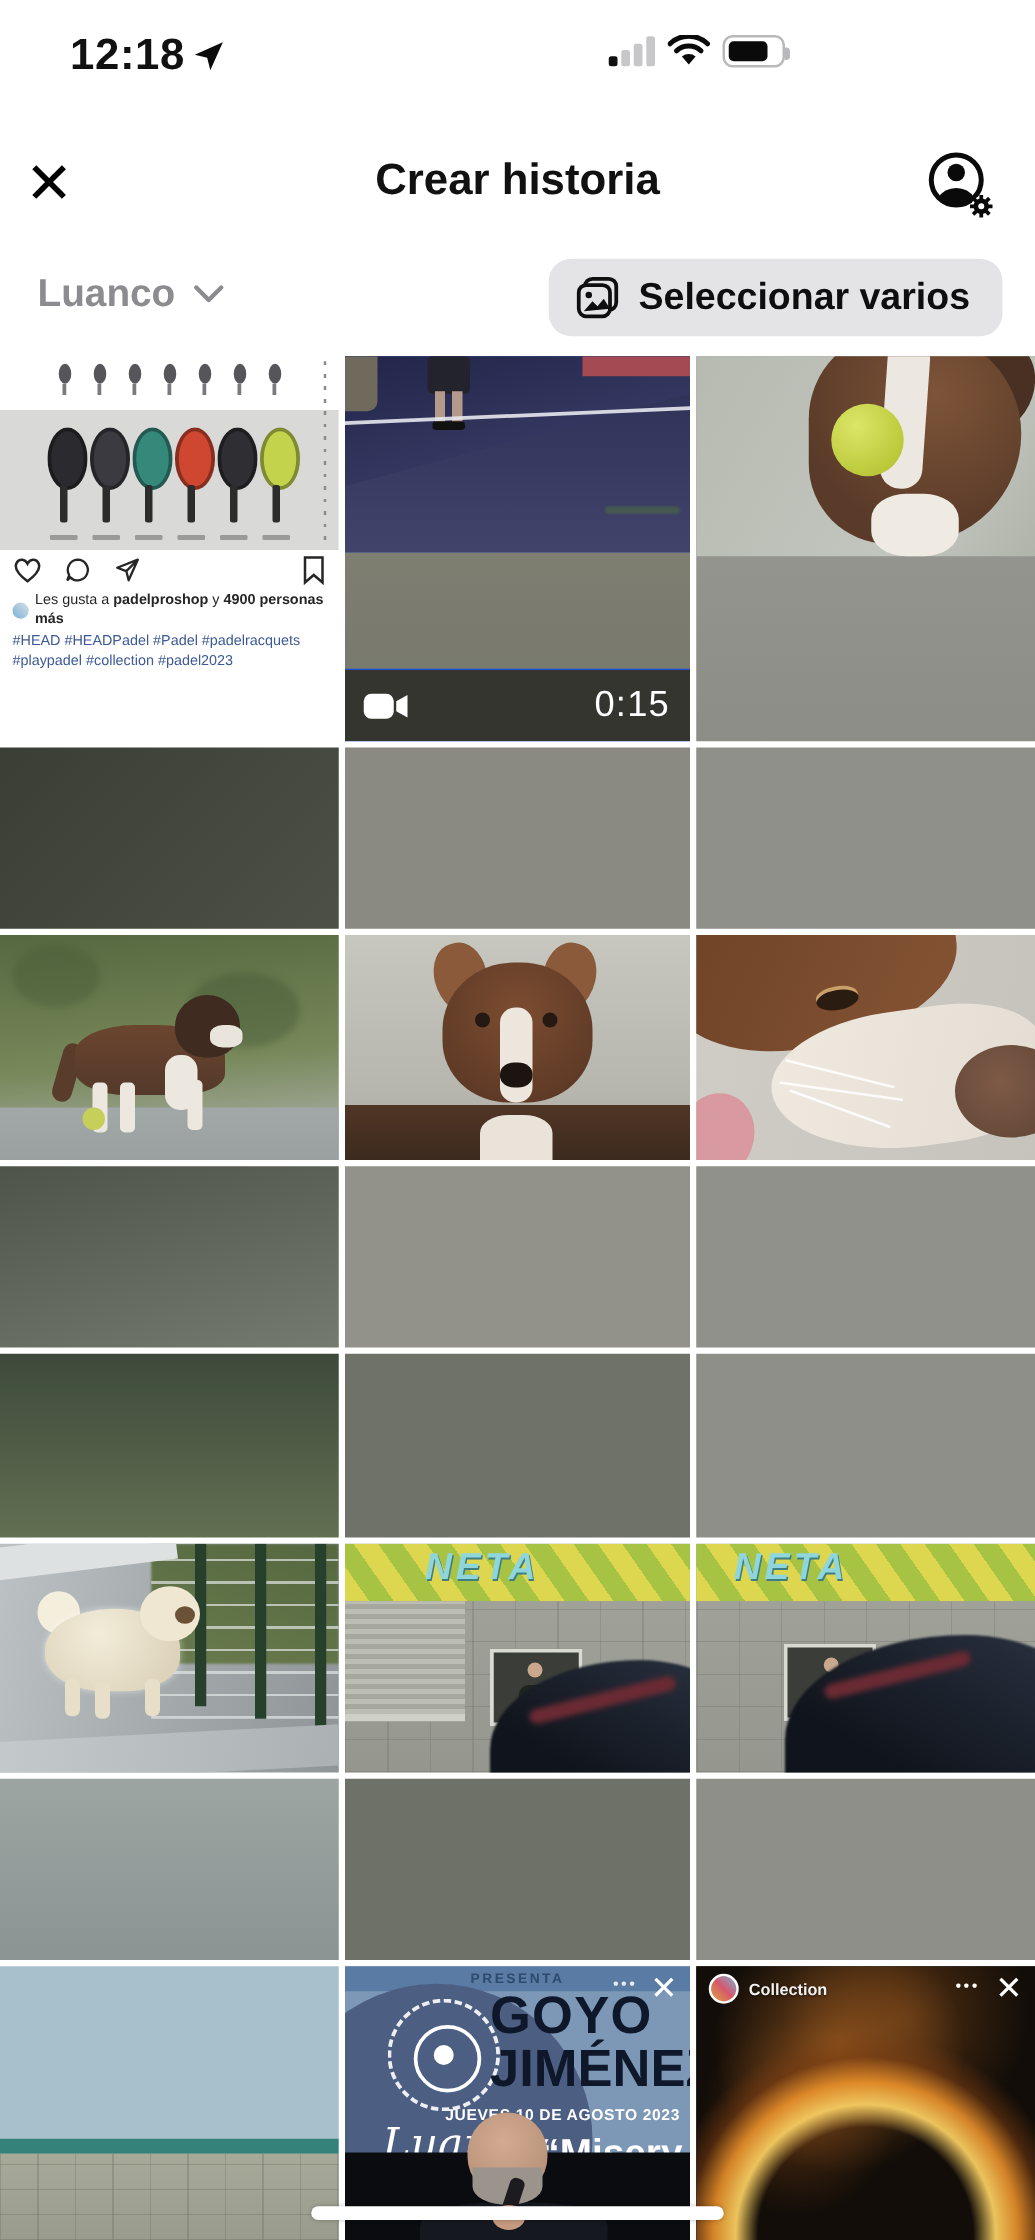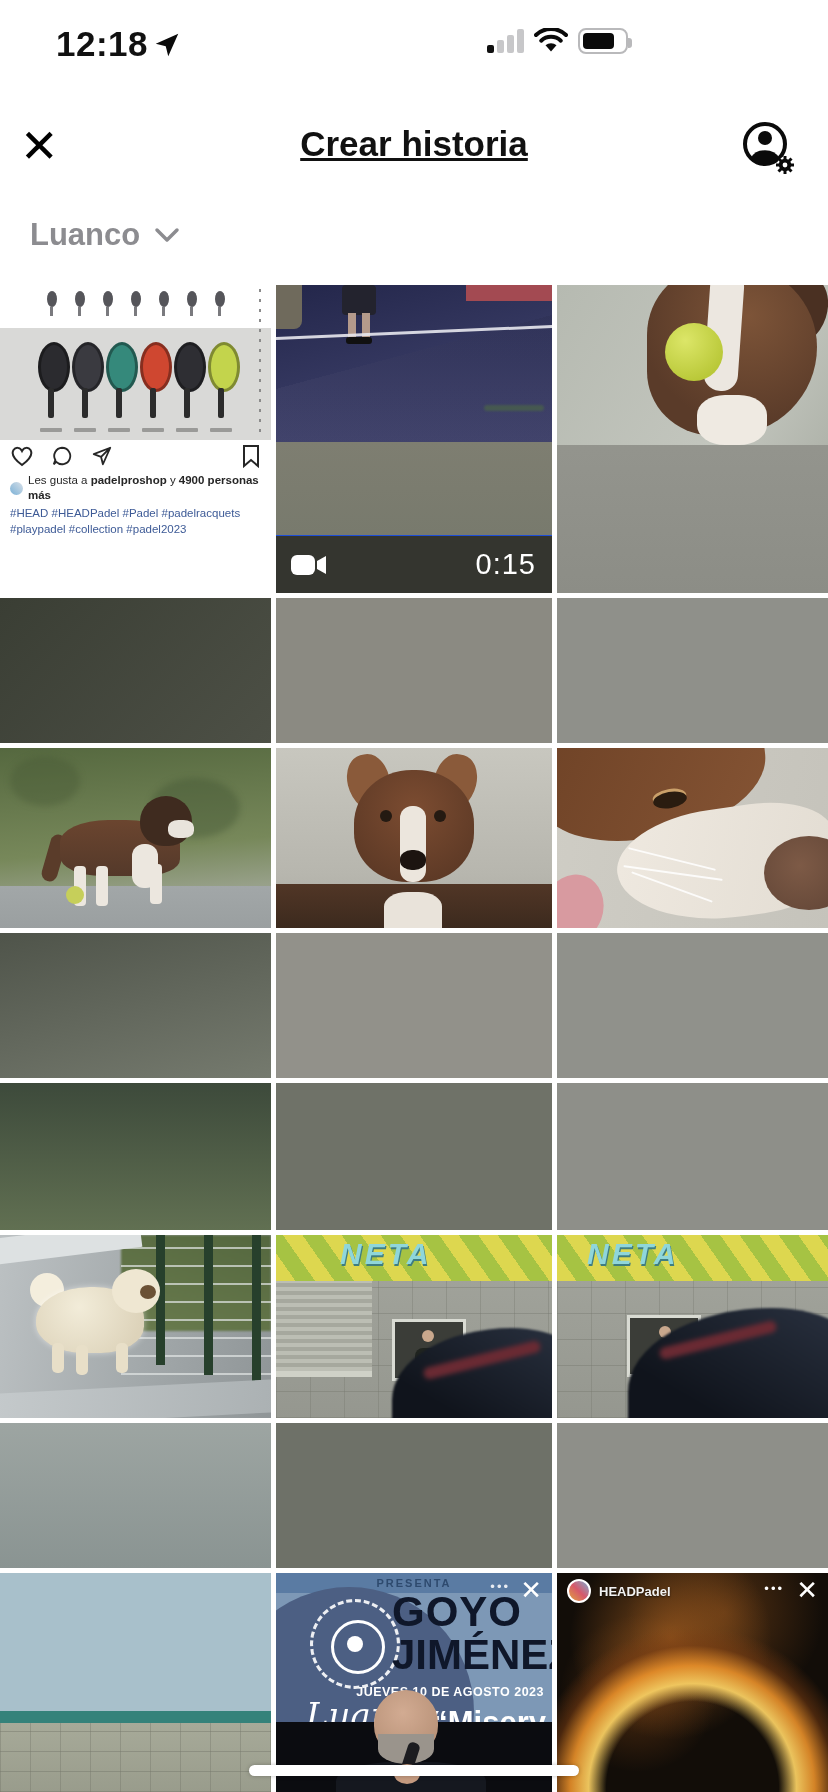--- a/index.html
+++ b/index.html
@@ -15,21 +15,21 @@
   .sigbars { display:flex; align-items:flex-end; gap:3px; height:24px; }
   .sigbars i { display:block; width:7px; border-radius:2px; background:#c7c7c9; }
   .sigbars i.on { background:#101010; }
   .batt { position:relative; width:50px; height:26px; border:2px solid #b9b9bb; border-radius:8px; padding:3px; }
   .batt .lvl { height:100%; width:78%; background:#0a0a0a; border-radius:4px; }
   .batt .nub { position:absolute; right:-6px; top:8px; width:4px; height:10px; background:#b9b9bb; border-radius:0 3px 3px 0; }
 
   
   #header { position:absolute; top:112px; left:0; width:828px; height:70px; }
   .close-x { position:absolute; left:20px; top:8px; font-size:46px; font-weight:400; line-height:52px; color:#000; cursor:pointer; }
-  .hdr-title { position:absolute; left:0; right:0; text-align:center; top:12px; font-size:35px; font-weight:700;text-decoration:underline; }
+  .hdr-title { position:absolute; left:0; right:0; text-align:center; top:12px; font-size:35px; font-weight:700; }
   .privacy-ic { position:absolute; right:32px; top:6px; }
 
   
   #toolbar { position:absolute; top:205px; left:0; width:828px; height:66px; }
   .album { position:absolute; left:30px; top:12px; display:flex; align-items:center; gap:14px;
            font-size:31px; font-weight:700; color:#8c8c90; cursor:pointer; }
   .multi-btn { position:absolute; right:26px; top:2px; height:62px; background:#e4e4e7; border-radius:18px;
            display:flex; align-items:center; gap:14px; padding:0 26px 0 20px; cursor:pointer; }
   .multi-btn .lbl { font-size:30px; font-weight:700; color:#0e0e0e; }
 
@@ -318,20 +318,31 @@
 
   <div id="toolbar">
     <div class="album">
       <span>Luanco</span>
       <span>
         <svg width="26" height="18" viewBox="0 0 26 18">
             <polyline points="3,4 13,14 23,4" fill="none" stroke="#8c8c90" stroke-width="3.5" stroke-linecap="round" stroke-linejoin="round"></polyline>
           </svg>
       </span>
     </div>
+    <div class="multi-btn">
+      <span>
+        <svg width="38" height="38" viewBox="0 0 38 38">
+          <rect x="9" y="4" width="25" height="25" rx="6" fill="none" stroke="#0e0e0e" stroke-width="3"></rect>
+          <rect x="4" y="9" width="25" height="25" rx="6" fill="#e4e4e7" stroke="#0e0e0e" stroke-width="3"></rect>
+          <circle cx="12" cy="17" r="2.6" fill="#0e0e0e"></circle>
+          <path d="M8 30 l7-8 4 4 5-6 5 8 z" fill="#0e0e0e"></path>
+        </svg>
+      </span>
+      <span class="lbl">Seleccionar varios</span>
+    </div>
   </div>
 
   <div id="grid">
 
     <div class="cell r1c1">
       <div class="mini-strip">
         <div class="mini"></div>
           <div class="mini"></div>
           <div class="mini"></div>
           <div class="mini"></div>
@@ -548,21 +559,21 @@
       <div class="man-mic"></div>
       <div class="man-hand"></div>
       <div class="cell-more">•••</div>
       <div class="cell-x">✕</div>
     </div>
 
     <div class="cell r8c3">
       <div class="flames"></div>
       <div class="ad-head">
         <div class="ad-avatar"></div>
-        <div class="ad-label">HEADPadel</div>
+        <div class="ad-label">Collection</div>
       </div>
       <div class="ad-more">•••</div>
       <div class="ad-x">✕</div>
     </div>
 
   </div>
 
   <div id="home-ind"></div>
 </div>
 

